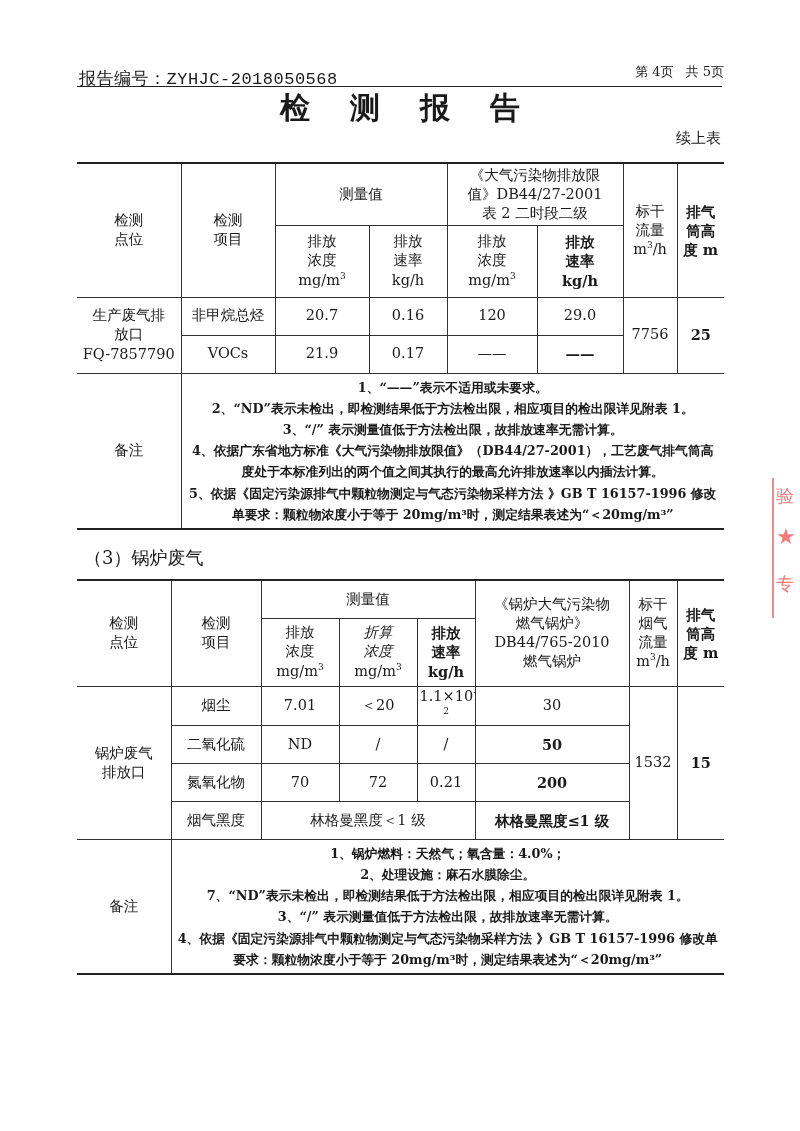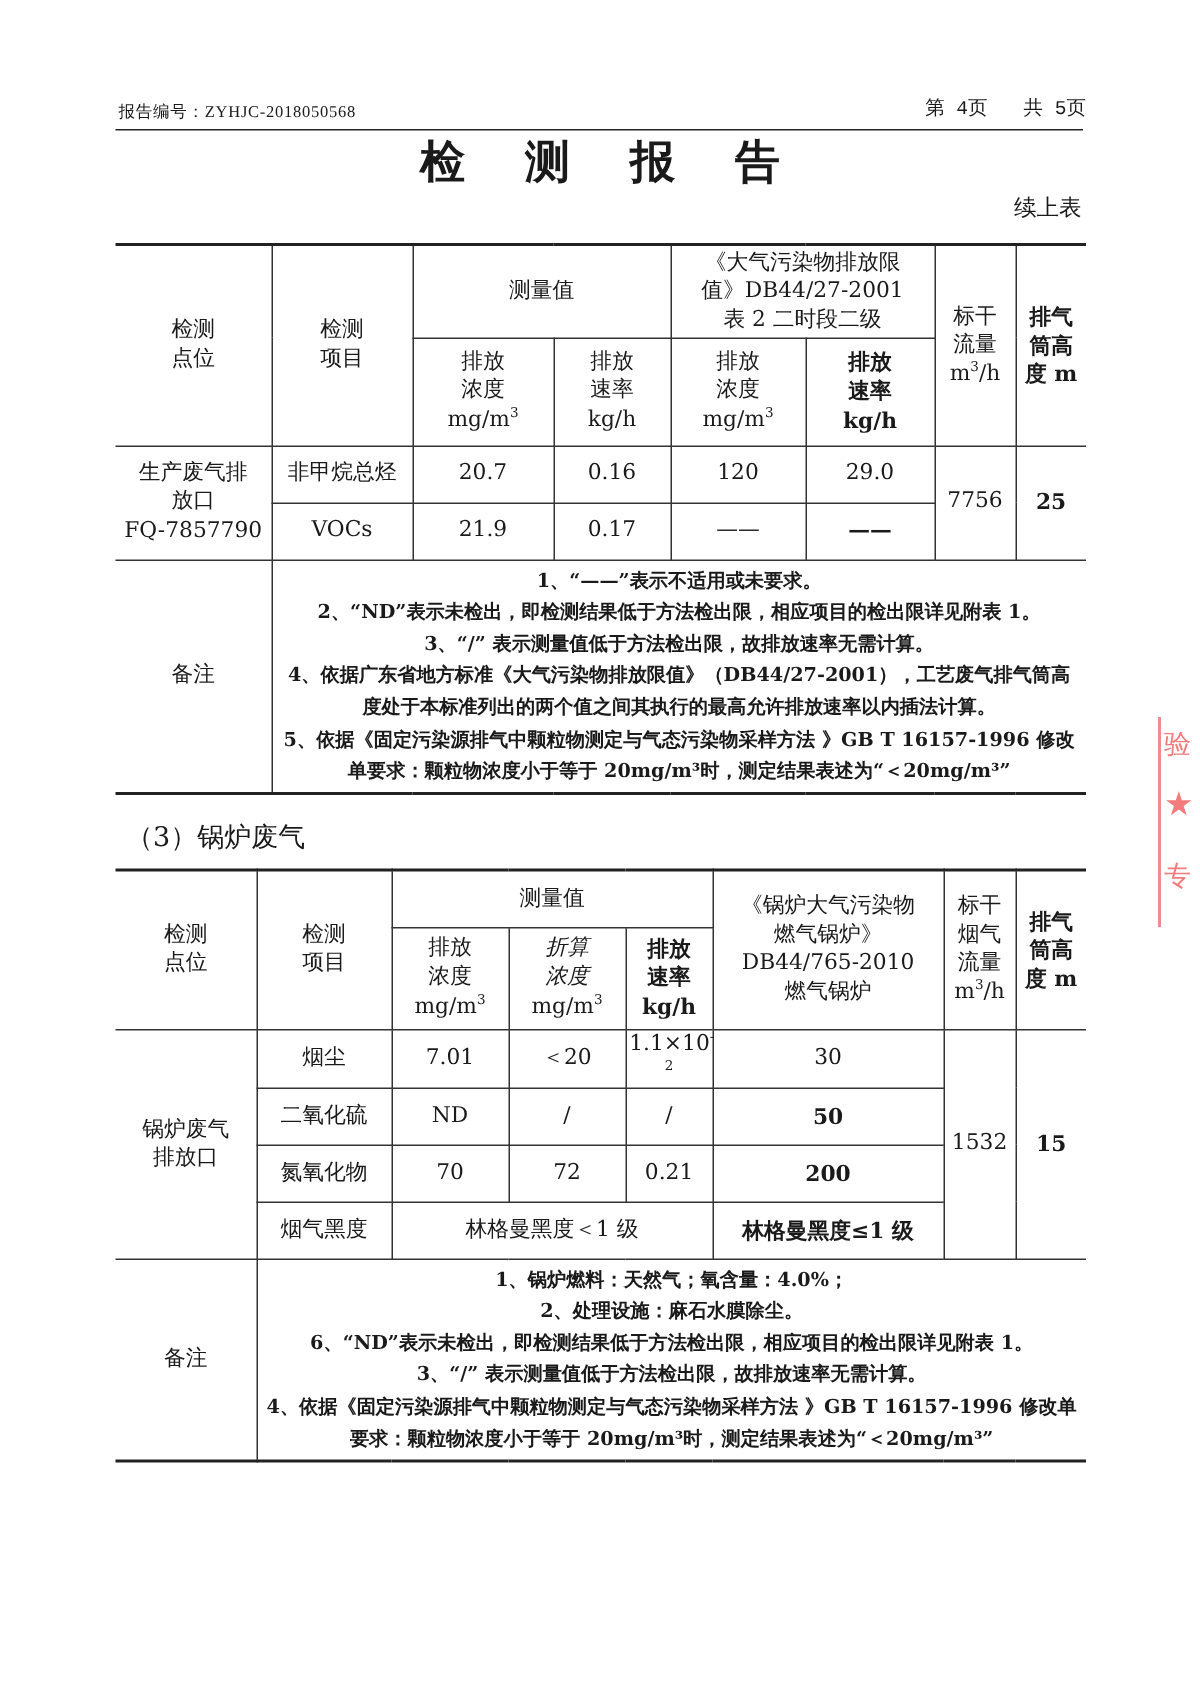--- a/index.html
+++ b/index.html
@@ -3,25 +3,25 @@
 <meta charset="utf-8">
 <style>
   html, body { margin: 0; padding: 0; }
   body {
     width: 800px; height: 1131px; position: relative; overflow: hidden;
     background: #ffffff; color: #1a1a1a;
     font-family: "DejaVu Serif", "Liberation Serif", serif;
   }
   .hdr-left {
     position: absolute; left: 79px; top: 67px;
-    font-family: Liberation Serif, serif;
-    font-size: 11px; letter-spacing: 0.5px;
+    font-family: Liberation Mono, monospace;
+    font-size: 17px; letter-spacing: 0.5px;
   }
   .hdr-right { position: absolute; right: 76px; top: 63px; font-size: 13px; }
-  .hdr-right span { margin-left: 24px; font-family: Liberation Mono, monospace; }
+  .hdr-right span { margin-left: 12px; }
   .hdr-rule { position: absolute; left: 77px; top: 86px; width: 645px; border-top: 1.5px solid #222; }
   .title {
     position: absolute; left: 0; width: 800px; top: 88px; text-align: center;
     font-family: "DejaVu Sans", "Liberation Sans", sans-serif;
     font-size: 30px; font-weight: bold; letter-spacing: 40px; text-indent: 40px;
   }
   .cont { position: absolute; right: 79px; top: 129px; font-size: 15px; }
   table { border-collapse: collapse; position: absolute; table-layout: fixed; }
   td { border: 1px solid #333; text-align: center; vertical-align: middle;
        font-size: 14.5px; line-height: 1.32; padding: 0 2px; }
@@ -179,21 +179,21 @@
   <tr style="height:38px">
     <td>烟气黑度</td>
     <td colspan="3">林格曼黑度＜1 级</td>
     <td>林格曼黑度≤1 级</td>
   </tr>
   <tr style="height:125px">
     <td>备注</td>
     <td colspan="7" class="notes">
       <div>1、锅炉燃料：天然气；氧含量：4.0%；</div>
       <div>2、处理设施：麻石水膜除尘。</div>
-      <div>6、“ND”表示未检出，即检测结果低于方法检出限，相应项目的检出限详见附表 1。</div>
+      <div>7、“ND”表示未检出，即检测结果低于方法检出限，相应项目的检出限详见附表 1。</div>
       <div>3、“/” 表示测量值低于方法检出限，故排放速率无需计算。</div>
       <div>4、依据《固定污染源排气中颗粒物测定与气态污染物采样方法 》GB T 16157-1996 修改单要求：颗粒物浓度小于等于 20mg/m³时，测定结果表述为“＜20mg/m³”</div>
     </td>
   </tr>
 </tbody>
   </table>
 
 <div class="stamp">
   <span class="s1">验</span>
   <span class="star">★</span>

